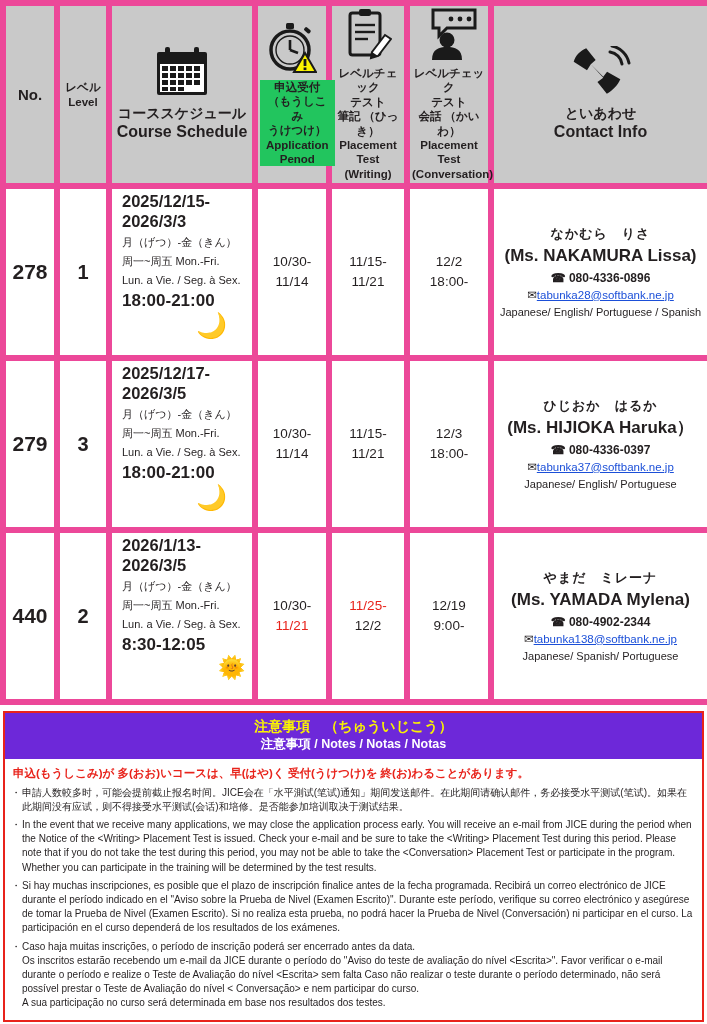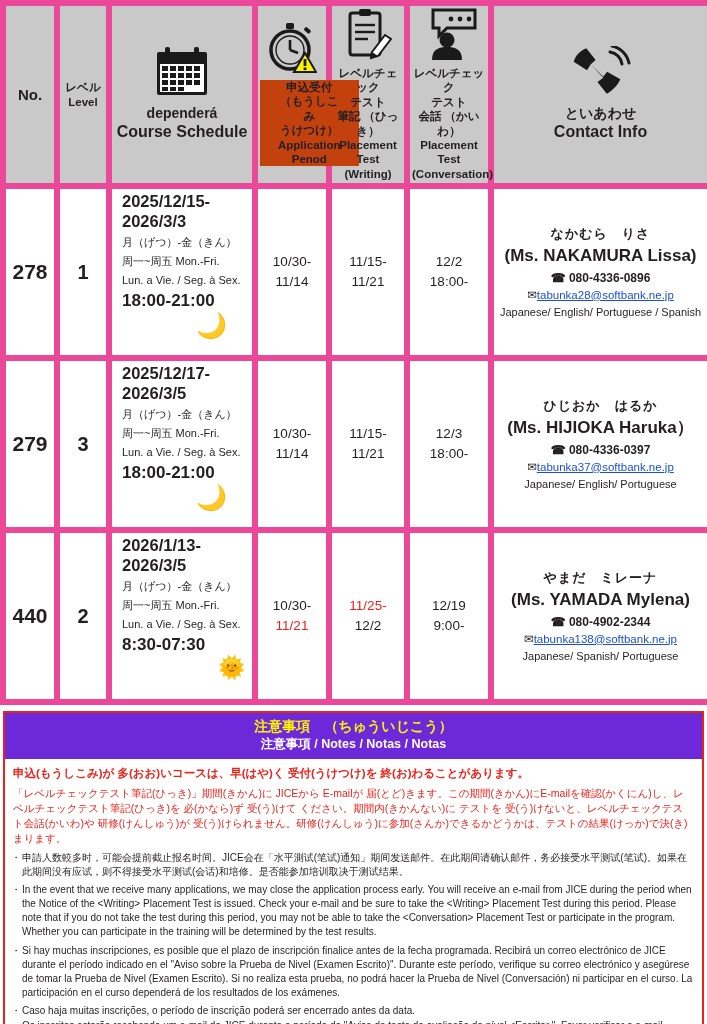--- a/index.html
+++ b/index.html
@@ -28,23 +28,23 @@
     height: 178px;
     font-weight: bold;
   }
   .icon-wrap { height: 58px; display: flex; align-items: flex-start; justify-content: center; }
   .hd-jp { font-size: 11.5px; line-height: 1.25; }
   .hd-en { font-size: 11.5px; line-height: 1.25; }
   .hd-big-jp { font-size: 14px; line-height: 1.3; }
   .hd-big-en { font-size: 16px; line-height: 1.3; }
   .hd-no { font-size: 15px; }
   .hilite {
-    background: #c2410c;
+    background: #22c55e;
     display: inline-block;
-    padding: 0 18px;
+    padding: 0 6px;
     line-height: 1.18;
   }
 
   
   col.c-no { width: 54px; }
   col.c-lv { width: 52px; }
   col.c-sched { width: 146px; }
   col.c-app { width: 74px; }
   col.c-wr { width: 78px; }
   col.c-cv { width: 84px; }
@@ -143,21 +143,21 @@
                   <rect x="14" y="34" width="6" height="5"></rect>
                 <rect x="22" y="34" width="6" height="5"></rect>
                   <rect x="30" y="34" width="6" height="5"></rect>
                 <rect x="38" y="34" width="6" height="5"></rect>
                 <rect x="6" y="41" width="6" height="4"></rect>
                   <rect x="14" y="41" width="6" height="4"></rect>
                 <rect x="22" y="41" width="6" height="4"></rect>
               </g>
             </svg>
           </div>
-          <div class="hd-big-jp">dependerá</div>
+          <div class="hd-big-jp">コーススケジュール</div>
           <div class="hd-big-en">Course Schedule</div>
         </th>
         <th>
           <div class="icon-wrap">
             <svg width="50" height="52" viewBox="0 0 50 52">
               <circle cx="23" cy="28" r="19" fill="none" stroke="#1a1a1a" stroke-width="3.5"></circle>
               <circle cx="23" cy="28" r="14" fill="none" stroke="#1a1a1a" stroke-width="1.4"></circle>
               <rect x="19" y="1" width="8" height="6" rx="1.5" fill="#1a1a1a"></rect>
               <rect x="37" y="6" width="7" height="4" rx="1.5" fill="#1a1a1a" transform="rotate(40 40 8)"></rect>
               <line x1="23" y1="28" x2="23" y2="18" stroke="#1a1a1a" stroke-width="2.6"></line>
@@ -324,21 +324,21 @@
         <td>
           <span class="lvl">2</span>
         </td>
         <td>
           <div class="sched">
             <div class="dates">2026/1/13-</div>
             <div class="dates">2026/3/5</div>
             <div class="dow">月（げつ）-金（きん）</div>
             <div class="dow">周一~周五 Mon.-Fri.</div>
             <div class="dow">Lun. a Vie. / Seg. à Sex.</div>
-            <div class="time">8:30-07:30</div>
+            <div class="time">8:30-12:05</div>
             <div class="sun">🌞</div>
           </div>
         </td>
         <td>
           <div class="twoline">10/30-</div>
           <div class="twoline red">11/21</div>
         </td>
         <td>
           <div class="twoline red">11/25-</div>
           <div class="twoline">12/2</div>
@@ -362,21 +362,20 @@
     </tbody>
   </table>
 
   <div class="notes-box">
     <div class="notes-head">
       <div class="t1">注意事項　（ちゅういじこう）</div>
       <div class="t2">注意事項 / Notes / Notas / Notas</div>
     </div>
     <div class="notes-body">
       <p class="nb-red">申込(もうしこみ)が 多(おお)いコースは、早(はや)く 受付(うけつけ)を 終(お)わることがあります。</p>
-      <p class="nb-red-sm">「レベルチェックテスト筆記(ひっき)」期間(きかん)に JICEから E-mailが 届(とど)きます。この期間(きかん)にE-mailを確認(かくにん)し、レベルチェックテスト筆記(ひっき)を 必(かなら)ず 受(う)けて ください。期間内(きかんない)に テストを 受(う)けないと、レベルチェックテスト会話(かいわ)や 研修(けんしゅう)が 受(う)けられません。研修(けんしゅう)に参加(さんか)できるかどうかは、テストの結果(けっか)で決(き)まります。</p>
       <p class="nb-black-jp bullet">申請人数較多时，可能会提前截止报名时间。JICE会在「水平測试(笔试)通知」期间发送邮件。在此期间请确认邮件，务必接受水平测试(笔试)。如果在此期间没有应试，则不得接受水平测试(会话)和培修。是否能参加培训取决于测试结果。</p>
       <p class="nb-black bullet">In the event that we receive many applications, we may close the application process early. You will receive an e-mail from JICE during the period when the Notice of the &lt;Writing&gt; Placement Test is issued. Check your e-mail and be sure to take the &lt;Writing&gt; Placement Test during this period. Please note that if you do not take the test during this period, you may not be able to take the &lt;Conversation&gt; Placement Test or participate in the program. Whether you can participate in the training will be determined by the test results.</p>
       <p class="nb-black bullet">Si hay muchas inscripciones, es posible que el plazo de inscripción finalice antes de la fecha programada. Recibirá un correo electrónico de JICE durante el período indicado en el "Aviso sobre la Prueba de Nivel (Examen Escrito)". Durante este período, verifique su correo electrónico y asegúrese de tomar la Prueba de Nivel (Examen Escrito). Si no realiza esta prueba, no podrá hacer la Prueba de Nivel (Conversación) ni participar en el curso. La participación en el curso dependerá de los resultados de los exámenes.</p>
       <p class="nb-black bullet" style="white-space:pre-line;">Caso haja muitas inscrições, o período de inscrição poderá ser encerrado antes da data.
 Os inscritos estarão recebendo um e-mail da JICE durante o período do "Aviso do teste de avaliação do nível &lt;Escrita&gt;". Favor verificar o e-mail durante o período e realize o Teste de Avaliação do nível &lt;Escrita&gt; sem falta Caso não realizar o teste durante o período determinado, não será possível prestar o  Teste de Avaliação do nível &lt; Conversação&gt; e  nem participar do curso.
 A sua participação no curso será determinada em base nos resultados dos testes.</p>
     </div>
   </div>
 
 </div>

